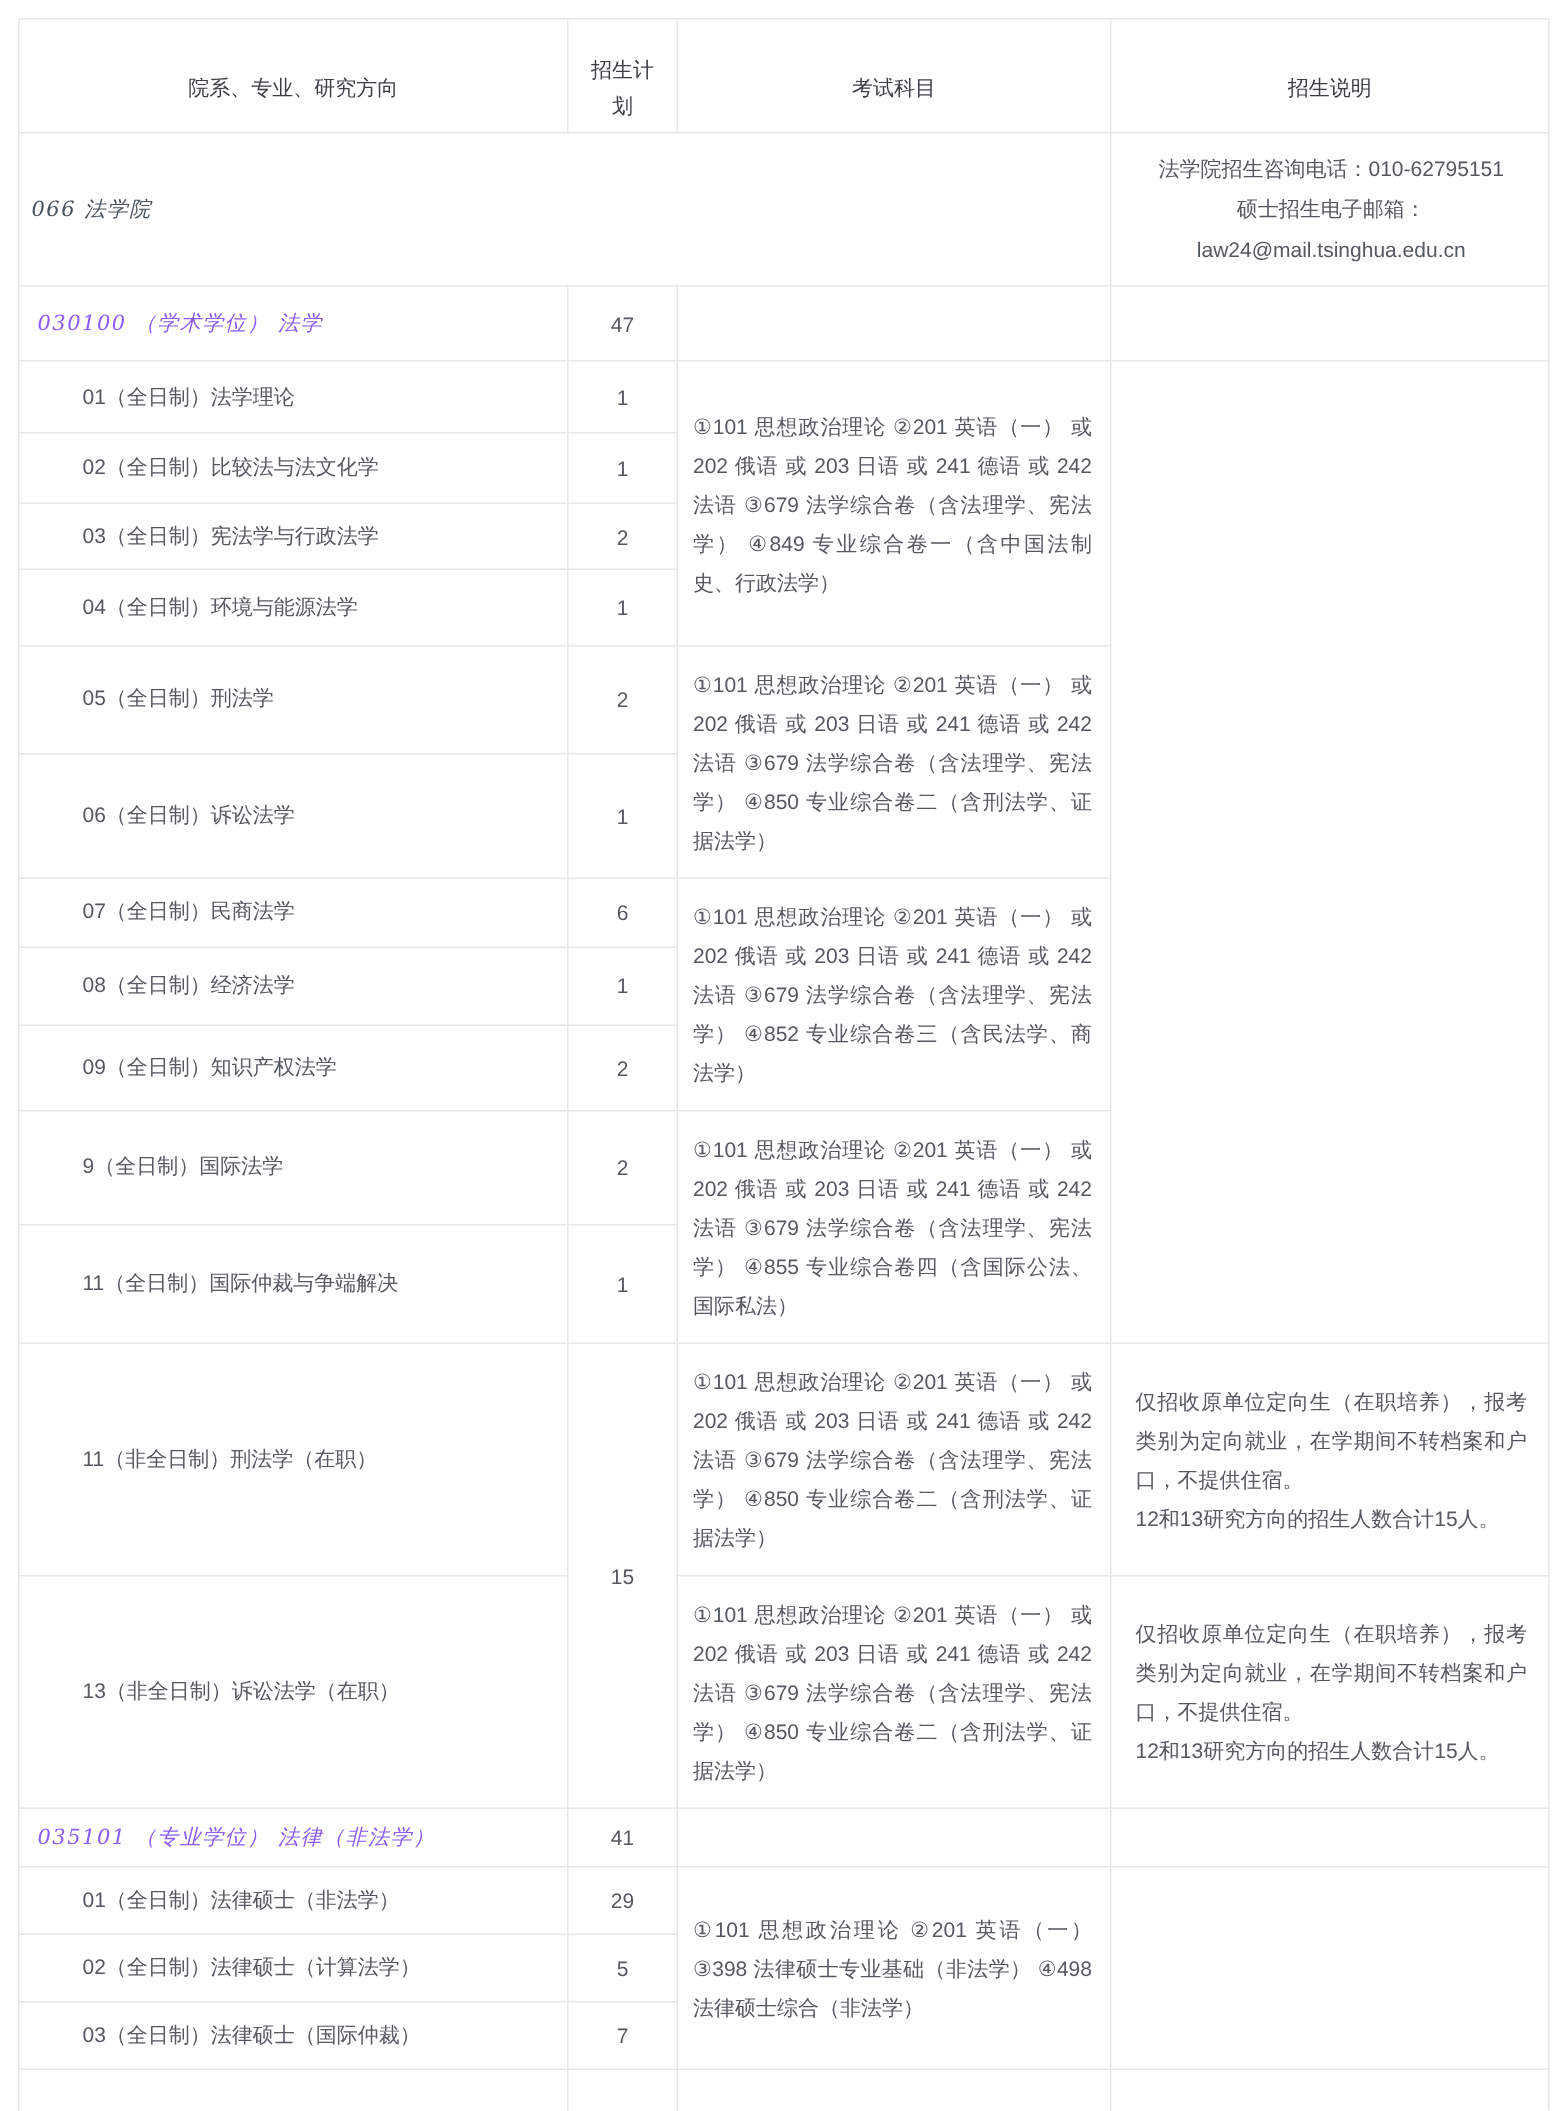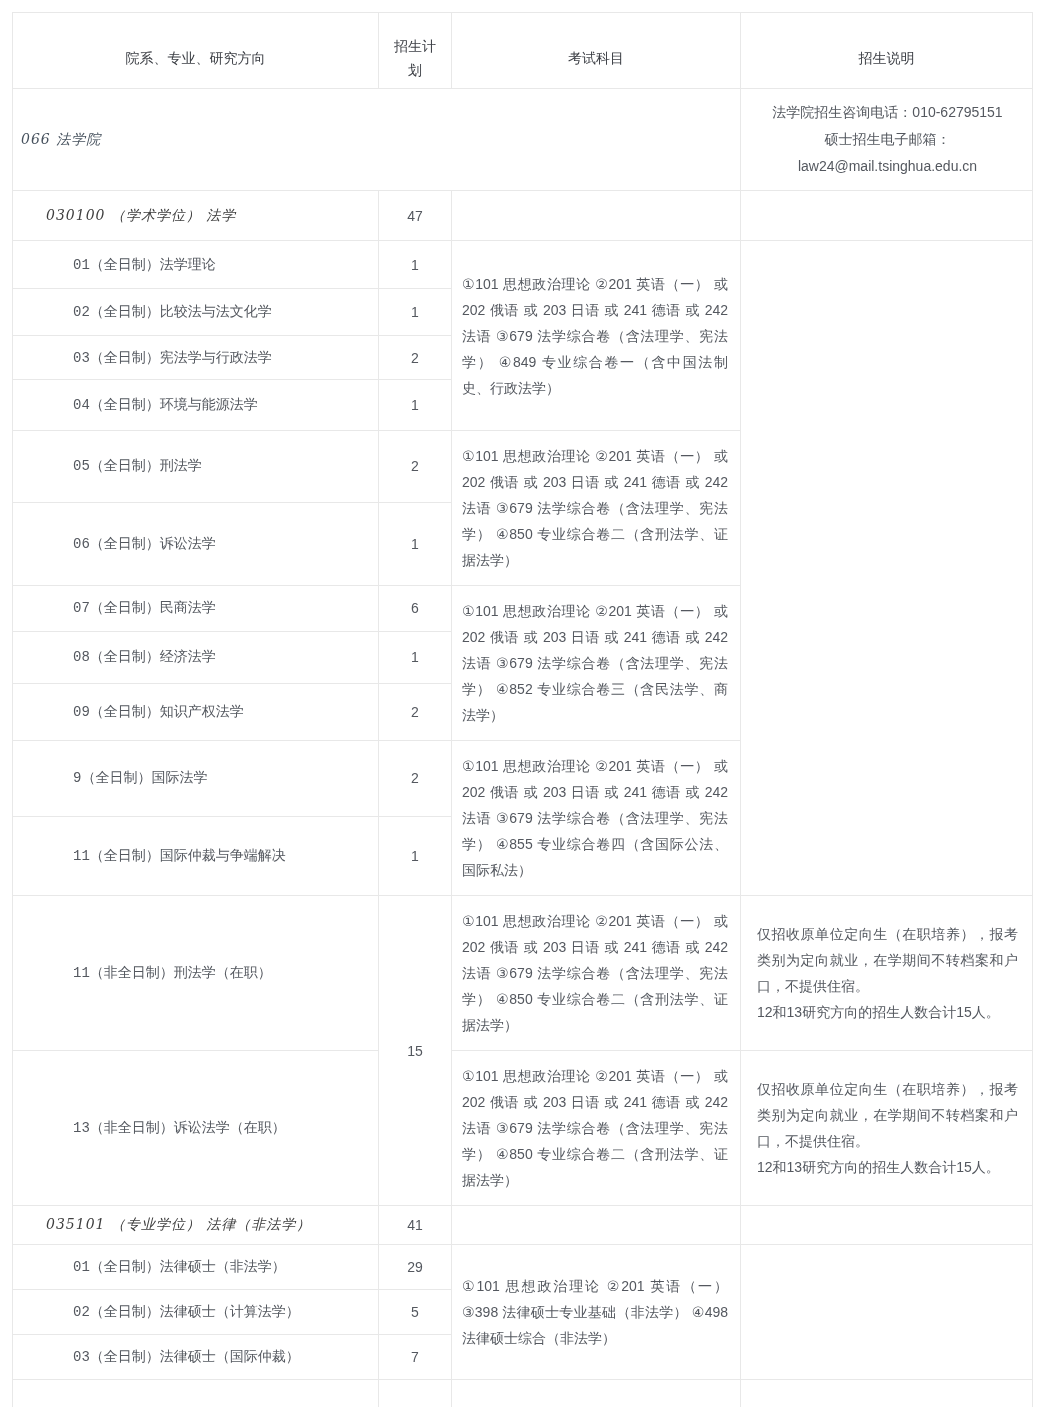--- a/index.html
+++ b/index.html
@@ -51,29 +51,28 @@
     padding: 10px 14px 10px 16px;
     line-height: 27px;
     vertical-align: middle;
     text-align: center;
   }
   td.section-title {
     font-family: "DejaVu Serif", "Liberation Serif", serif;
     font-style: italic;
     font-weight: bold;
     font-size: 15px;
-    color: #404040;
-    padding-left: 33px;
+    color: #8b5cf6;
+    padding-left: 12px;
     letter-spacing: 1px;
     margin-top: 44px;
   }
   td.dir-label {
-    padding-left: 60px;
+    padding-left: 42px;
     padding-right: 8px;
-    font-family: Liberation Mono, monospace;
   }
   td.plan-cell {
     text-align: center;
     padding: 0 4px;
   }
   td.exam-cell {
     padding: 12px 12px 12px 10px;
     line-height: 26px;
     text-align: justify;
     vertical-align: middle;

